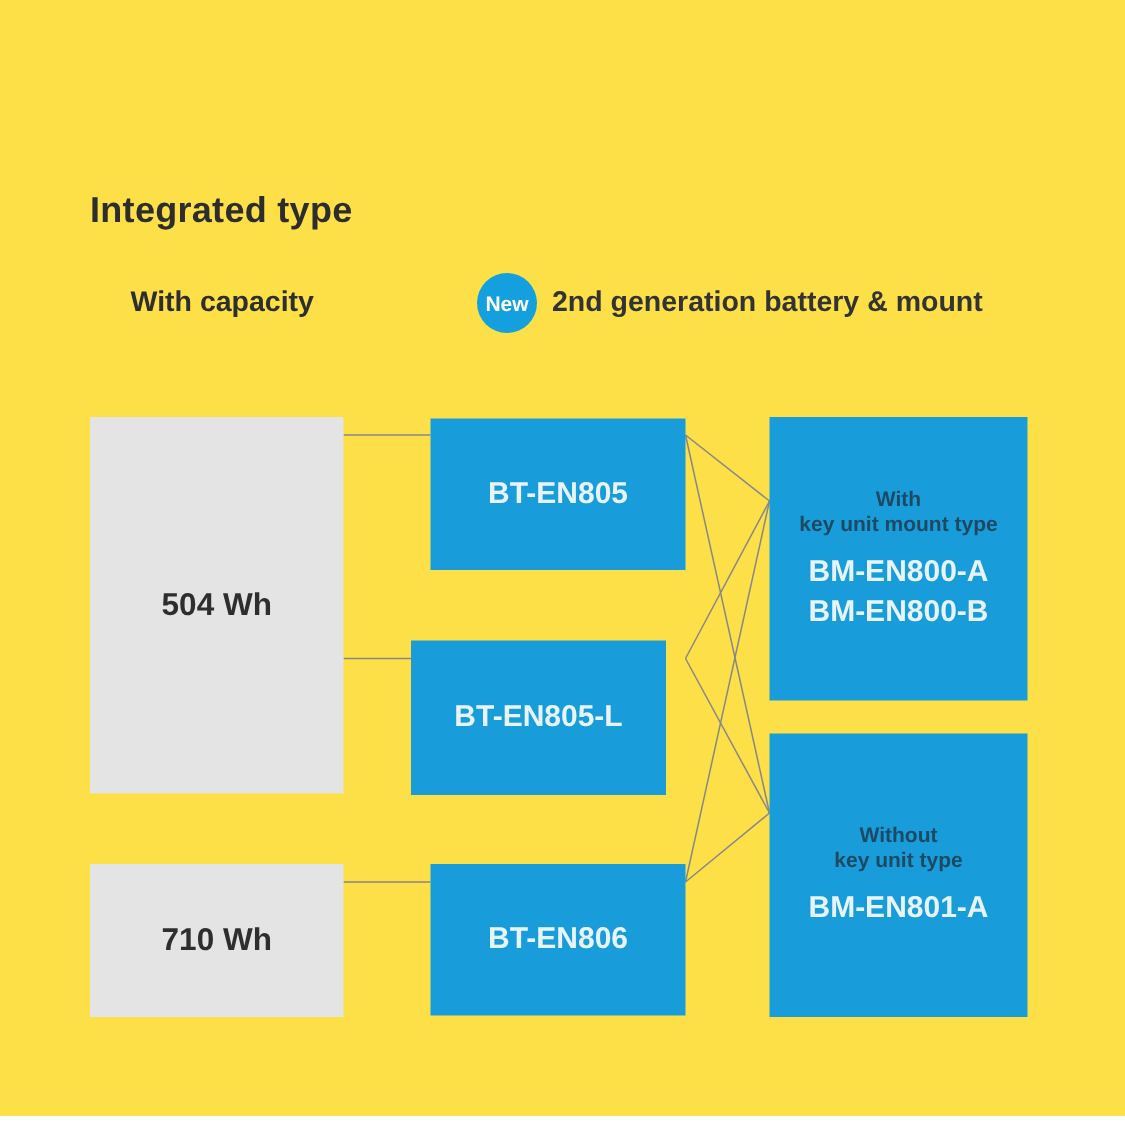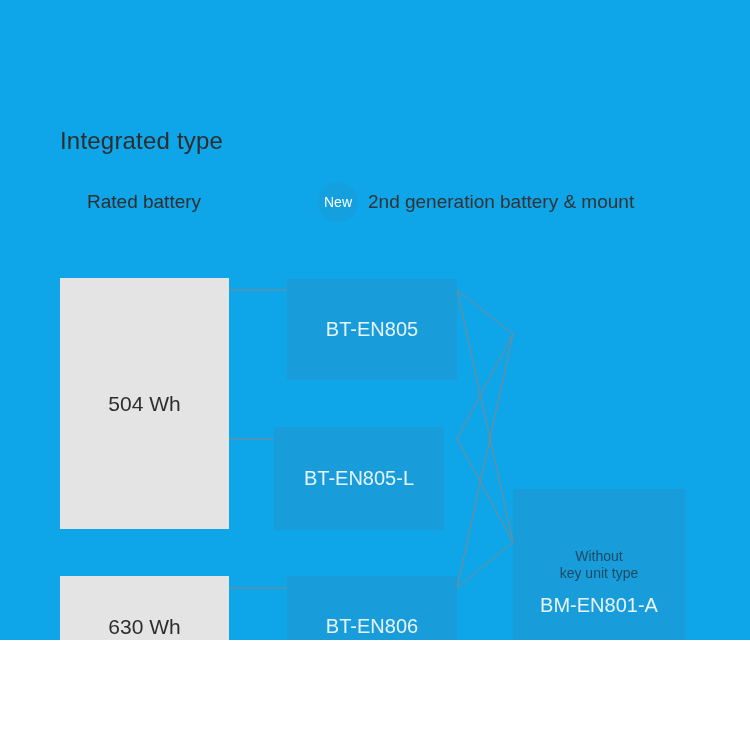--- a/index.html
+++ b/index.html
@@ -4,23 +4,24 @@
 <style>
   html, body {
     margin: 0;
     padding: 0;
     background: #ffffff;
     font-family: "Liberation Sans", sans-serif;
   }
   .canvas {
     position: relative;
     width: 750px;
-    height: 640px;
-    background: #0ea5e9;
+    height: 744px;
+    background: #fde047;
     overflow: hidden;
+    font-weight: bold;
   }
   .page-title {
     position: absolute;
     left: 60px;
     top: 127px;
     font-size: 24px;
     letter-spacing: 0.2px;
     color: #2d2d2d;
   }
   .col-label {
@@ -101,21 +102,21 @@
     pointer-events: none;
   }
 </style>
 </head>
 <body>
 
 <div class="canvas">
 
   <div class="page-title">Integrated type</div>
 
-  <div class="col-label">Rated battery</div>
+  <div class="col-label">With capacity</div>
 
   <div class="new-row">
     <div class="new-badge">
       <span>New</span>
     </div>
     <div class="new-caption">2nd generation battery &amp; mount</div>
   </div>
 
   <svg class="connectors" width="750" height="750" viewBox="0 0 750 750">
     <g stroke="#878787" stroke-width="1" fill="none">
@@ -128,33 +129,43 @@
       <line x1="457" y1="439" x2="513" y2="542"></line>
       <line x1="457" y1="588" x2="513" y2="334"></line>
       <line x1="457" y1="588" x2="513" y2="542"></line>
     </g>
   </svg>
 
   <div class="box gray-box gray-1">
     <span>504 Wh</span>
   </div>
   <div class="box gray-box gray-2">
-    <span>630 Wh</span>
+    <span>710 Wh</span>
   </div>
 
   <div class="box blue-box bat-1">
     <span>BT-EN805</span>
   </div>
   <div class="box blue-box bat-2">
     <span>BT-EN805-L</span>
   </div>
   <div class="box blue-box bat-3">
     <span>BT-EN806</span>
   </div>
 
+  <div class="box blue-box mnt-1">
+    <div class="mount-subtitle">
+      <div>With</div>
+      <div>key unit mount type</div>
+    </div>
+    <div class="mount-models">
+      <div>BM-EN800-A</div>
+      <div>BM-EN800-B</div>
+    </div>
+  </div>
 
   <div class="box blue-box mnt-2">
     <div class="mount-subtitle">
       <div>Without</div>
       <div>key unit type</div>
     </div>
     <div class="mount-models">
       <div>BM-EN801-A</div>
     </div>
   </div>

